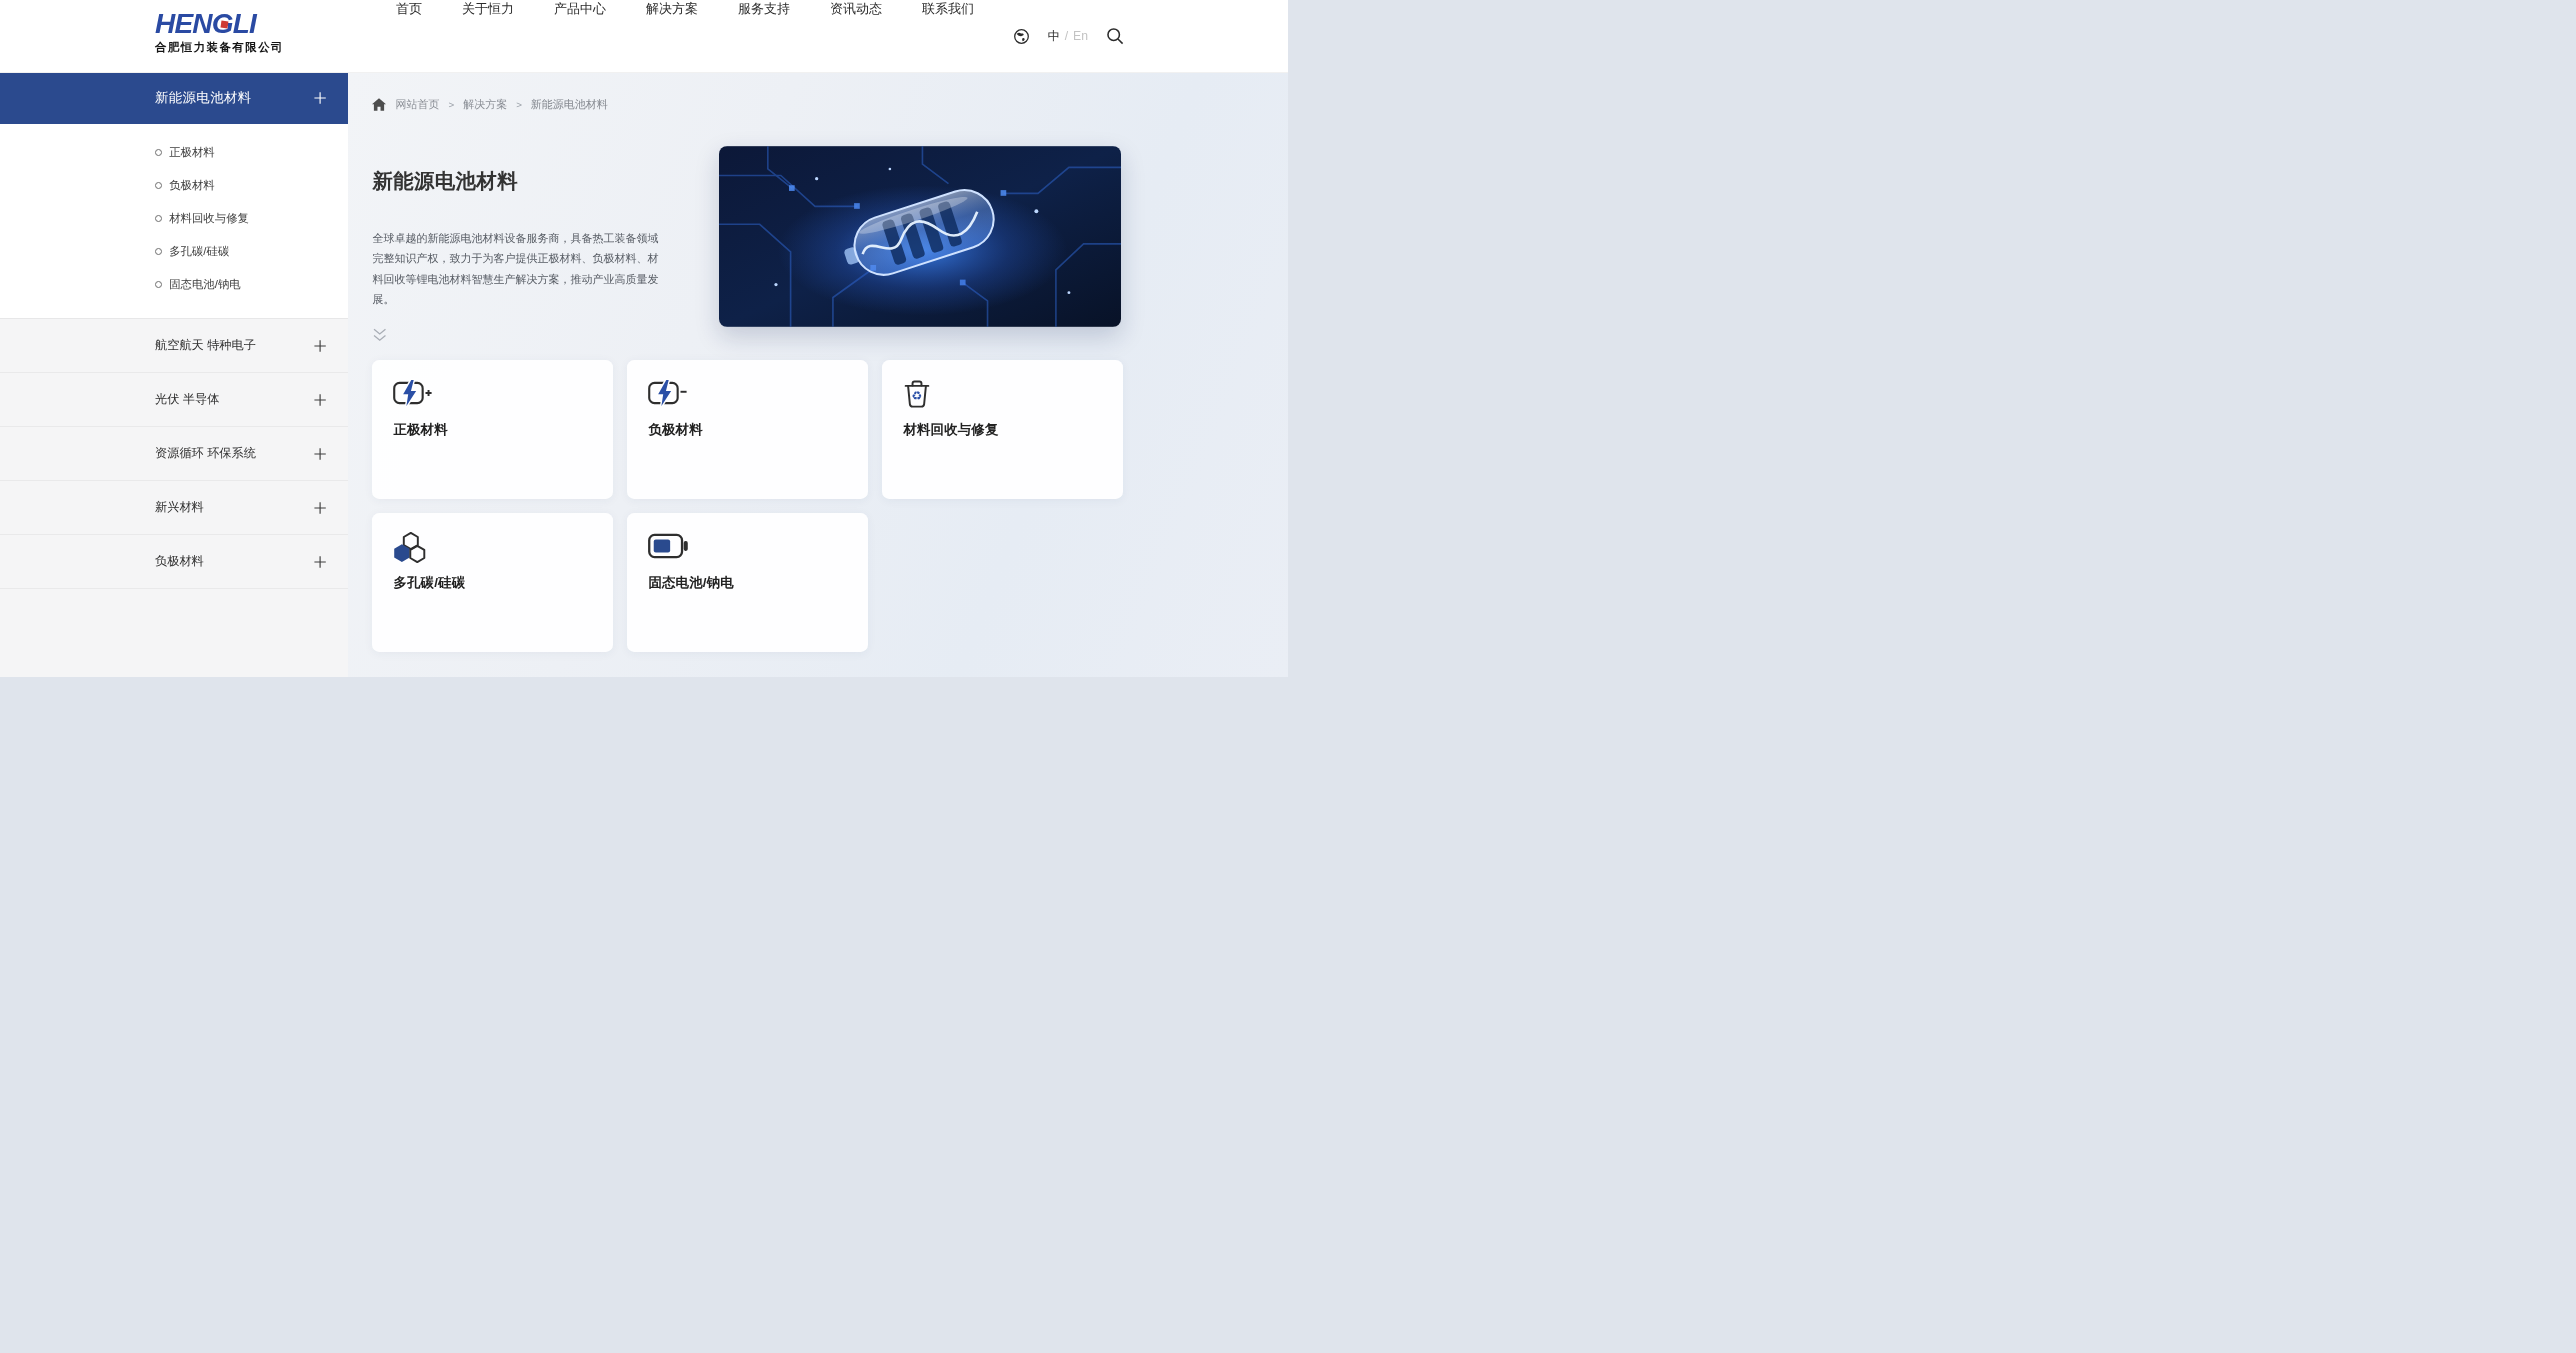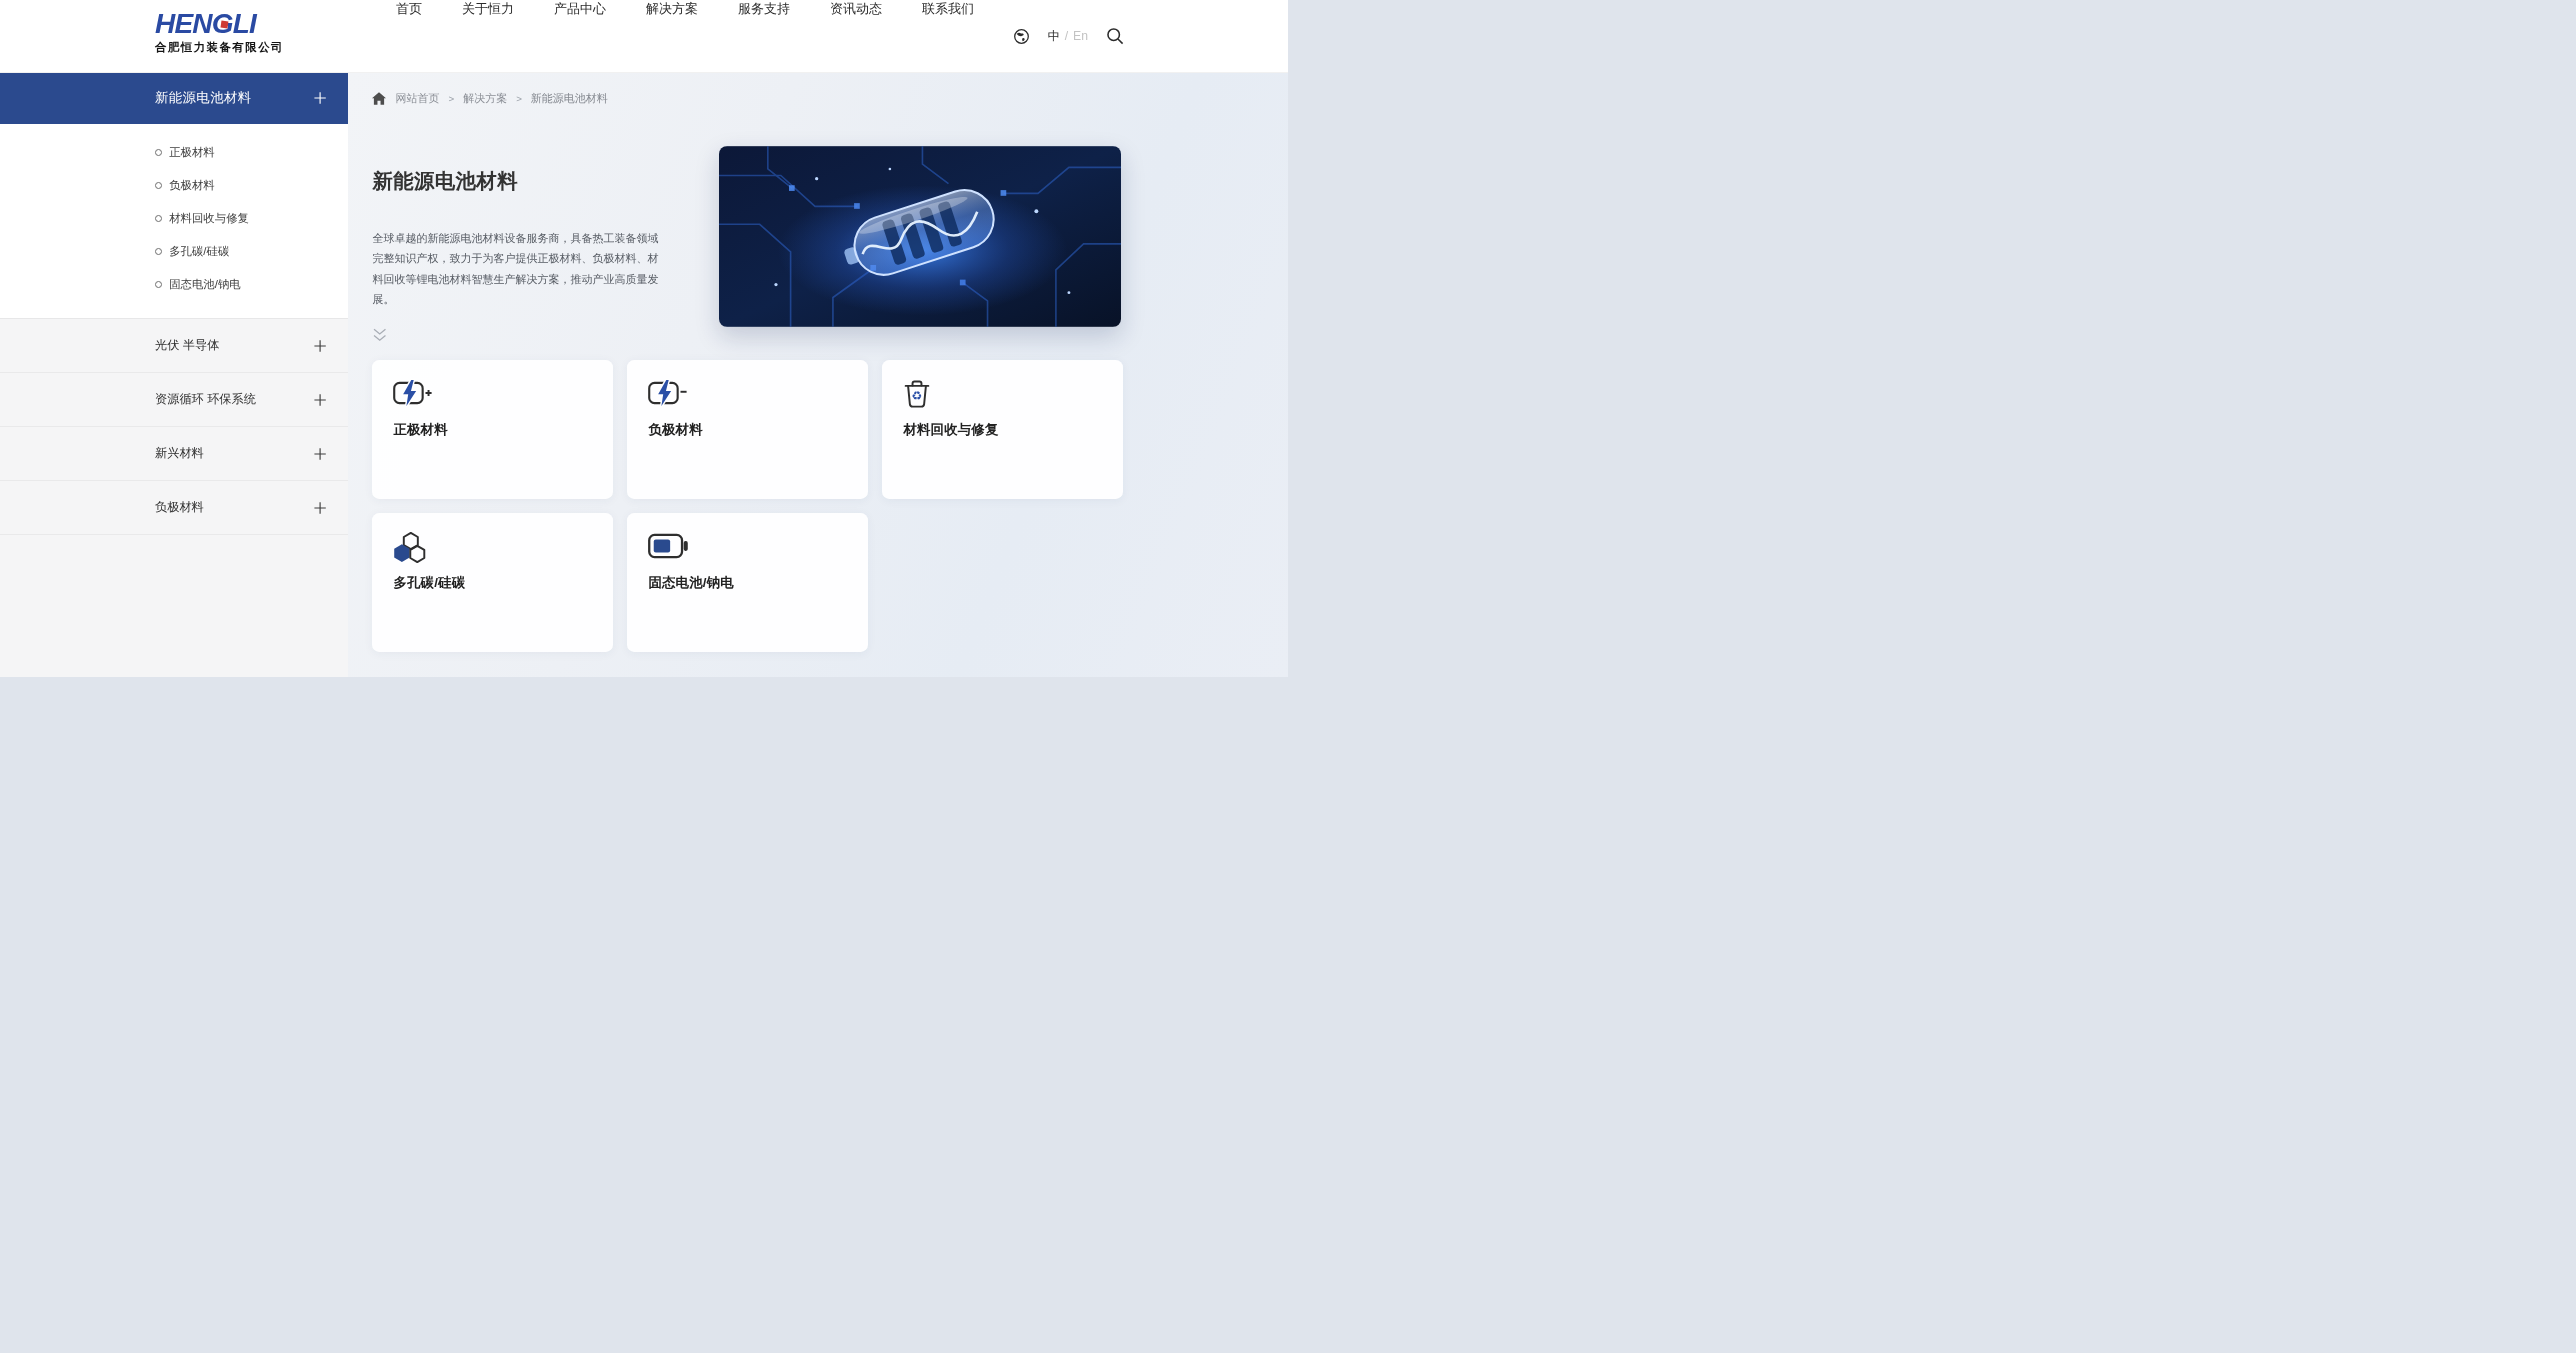--- a/index.html
+++ b/index.html
@@ -29,21 +29,21 @@
   .sub-item .bullet{width:4.9px;height:4.9px;border:1.1px solid #6e6e6e;border-radius:50%;flex:none;}
   .sub-item .txt{font-size:11.4px;color:#404040;}
   .sections{border-top:0.8px solid #e7e7e8;}
   .section{height:53px;display:flex;align-items:center;padding-left:155px;position:relative;
            border-bottom:0.8px solid #e9e9ea;font-size:12.2px;color:#2f2f2f;cursor:pointer;background:#f5f5f6;}
   .section .plus,.side-active .plus{color:#3c3c3c;}
   .side-active .plus{color:#fff;}
   
   .main{position:absolute;left:348px;top:72px;right:0;bottom:0;
         background:linear-gradient(112deg,#f2f4f7 0%,#edf0f5 38%,#e6ecf4 72%,#eaeef5 100%);}
-  .breadcrumb{position:absolute;left:24.4px;top:19px;display:flex;align-items:center;gap:9px;
+  .breadcrumb{position:absolute;left:24.4px;top:25px;display:flex;align-items:center;gap:9px;
               font-size:11px;color:#8b8f96;}
   .breadcrumb .sep{color:#9aa0a8;font-size:9.8px;}
   .breadcrumb a{color:#8b8f96;text-decoration:none;cursor:pointer;}
   .crumb-current{color:#84888f;}
   .intro{position:absolute;left:24.4px;top:95px;width:291px;}
   .intro h1{margin:0;font-size:20.4px;font-weight:600;color:#333;letter-spacing:0.4px;}
   .intro p{margin:33px 0 0 0;font-size:11px;line-height:1.86;color:#565b63;}
   .chevrons{margin-top:18px;}
   .hero{position:absolute;left:371px;top:74px;width:402px;height:181px;border-radius:8.1px;overflow:hidden;
         box-shadow:0 9.8px 24.4px rgba(15,35,85,.18);}
@@ -126,20 +126,28 @@
         <span class="bullet"></span>
         <span class="txt">多孔碳/硅碳</span>
       </li>
       <li class="sub-item">
         <span class="bullet"></span>
         <span class="txt">固态电池/钠电</span>
       </li>
     </ul>
 
     <div class="sections">
+      <div class="section">
+        <span>航空航天 特种电子</span>
+        <span class="plus">
+            <svg width="12.2" height="12.2" viewBox="0 0 15 15">
+              <path d="M7.5 .5 V14.5 M.5 7.5 H14.5" stroke="currentColor" stroke-width="1.4"></path>
+            </svg>
+          </span>
+      </div>
       <div class="section">
         <span>光伏 半导体</span>
         <span class="plus">
             <svg width="12.2" height="12.2" viewBox="0 0 15 15">
               <path d="M7.5 .5 V14.5 M.5 7.5 H14.5" stroke="currentColor" stroke-width="1.4"></path>
             </svg>
           </span>
       </div>
       <div class="section">
         <span>资源循环 环保系统</span>

